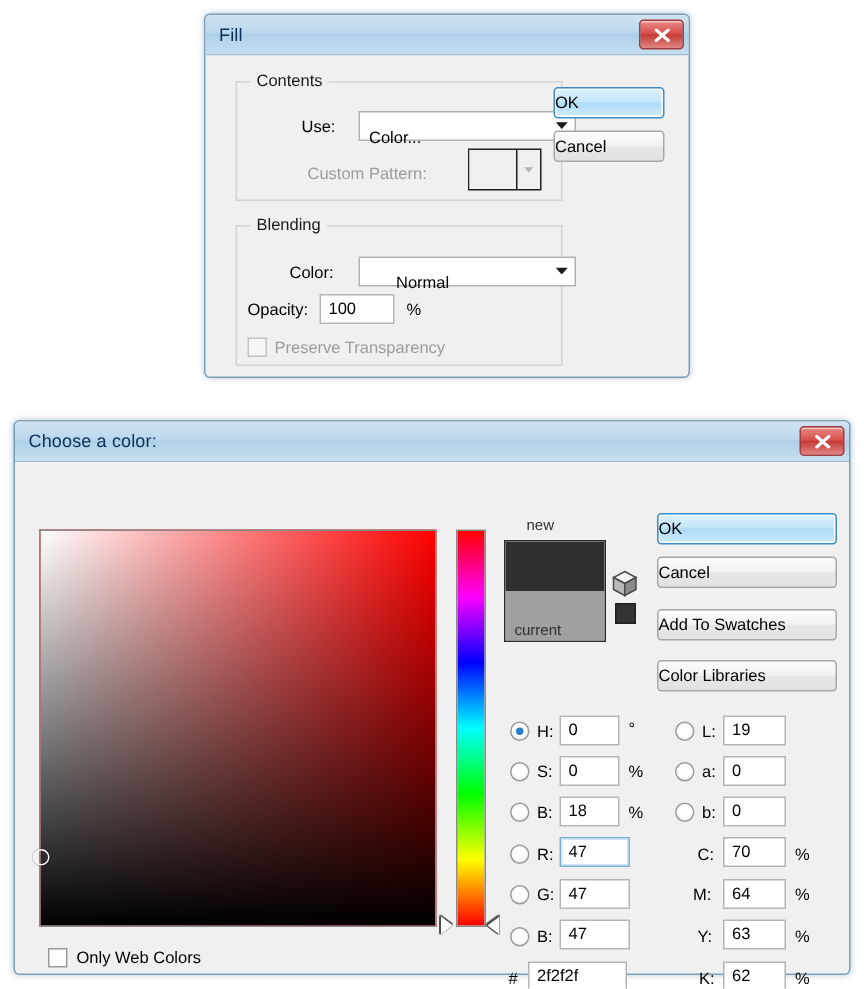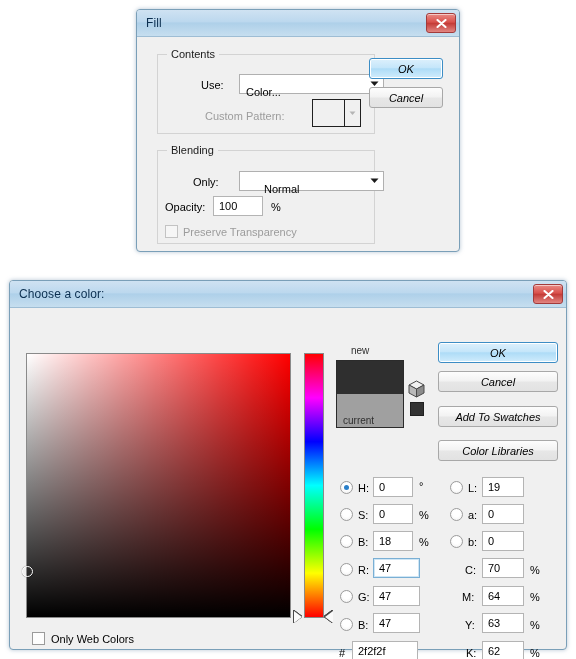--- a/index.html
+++ b/index.html
@@ -94,24 +94,23 @@
   }
   .textfield.focus { border: 1px solid #7aafd4; box-shadow: inset 0 0 0 1px #cfe6f5; }
 
   .btn {
     position: absolute;
     box-sizing: border-box;
     border: 1px solid #a8a8a8;
     border-radius: 3px;
     background: linear-gradient(to bottom, #fdfdfd 0%, #f2f2f2 48%, #e7e7e7 52%, #e2e2e2 100%);
     font-size: 11px;
-    display: flex; align-items: center; justify-content: center;
+    display: flex; align-items: center; 
     cursor: pointer;
     color: #000;
-    font-style: italic;
   }
   .btn.default {
     border: 1px solid #3c8dc5;
     background: linear-gradient(to bottom, #ddf0fc 0%, #c5e6fa 45%, #aedcf7 52%, #d0ecfc 100%);
     box-shadow: 0 0 0 1px #ffffff inset;
   }
 
   .checkbox {
     position: absolute;
     width: 13px; height: 13px;
@@ -236,21 +235,21 @@
         <div class="pright">
           <svg width="7" height="5" viewBox="0 0 7 5">
               <path d="M0.5 0.5 L3.5 4 L6.5 0.5 Z" fill="#b5b5b5"></path>
             </svg>
         </div>
       </div>
 
       <div class="group" style="left:20px; top:114px; width:218px; height:94px;">
         <span class="legend">Blending</span>
       </div>
-      <span class="lbl" style="left:56px; top:140px;">Only:</span>
+      <span class="lbl" style="left:56px; top:140px;">Color:</span>
       <div class="combo" style="left:102px; top:135px; width:145px; height:20px;padding-left:18px;">
         <span class="ctext">Normal</span>
         <span class="carrow">
           <svg width="9" height="6" viewBox="0 0 9 6">
               <path d="M0.5 0.5 L4.5 5 L8.5 0.5 Z" fill="#1a1a1a"></path>
             </svg>
         </span>
       </div>
       <span class="lbl" style="left:28px; top:165px;">Opacity:</span>
       <div class="textfield" style="left:76px; top:160px; width:50px; height:20px;">

